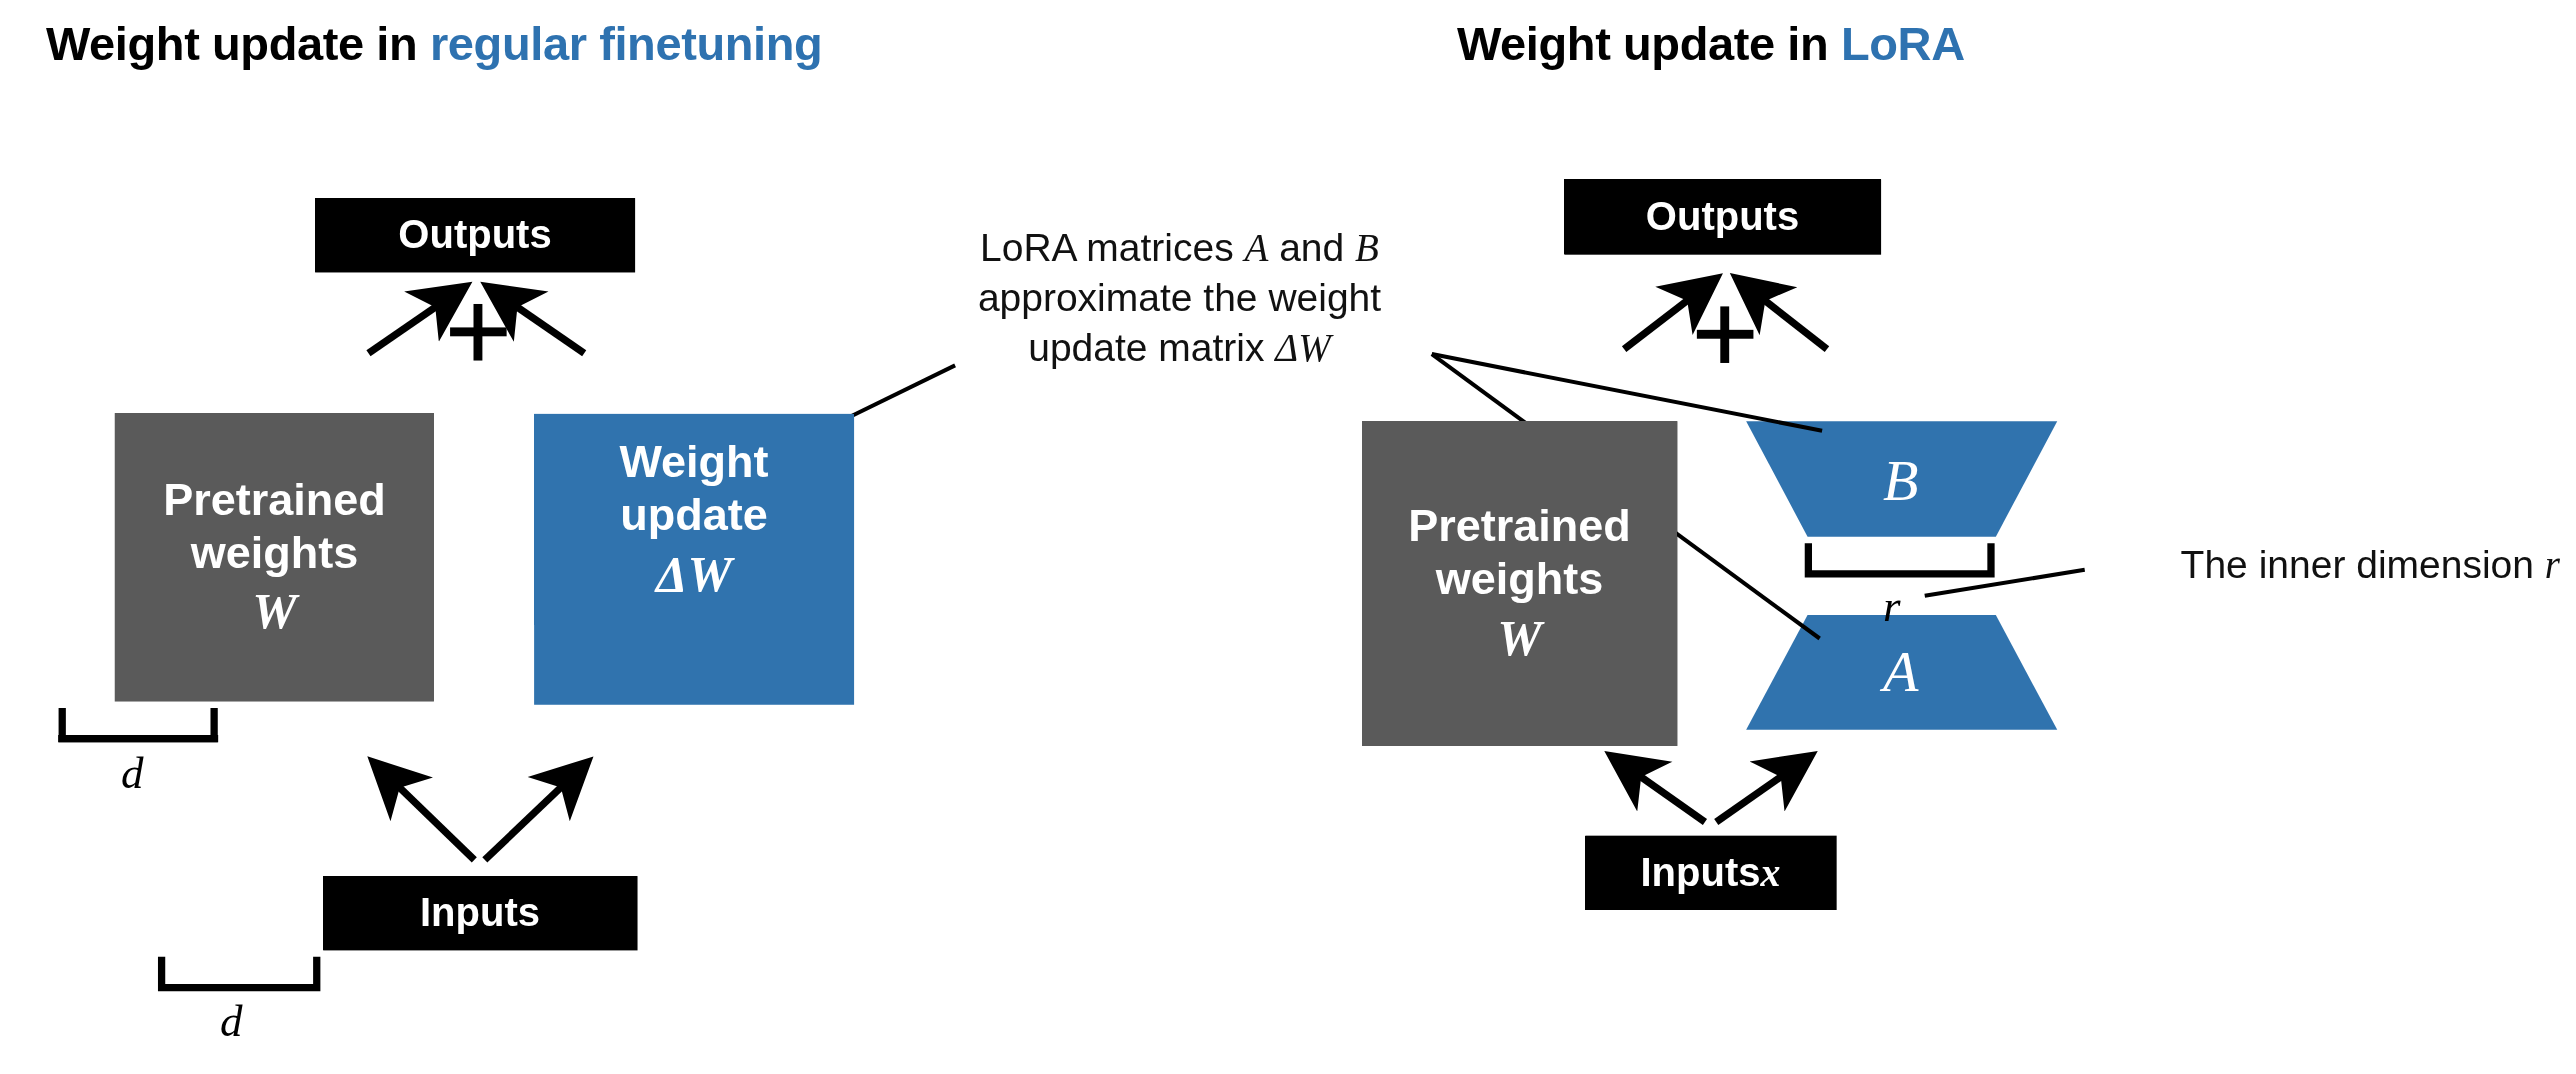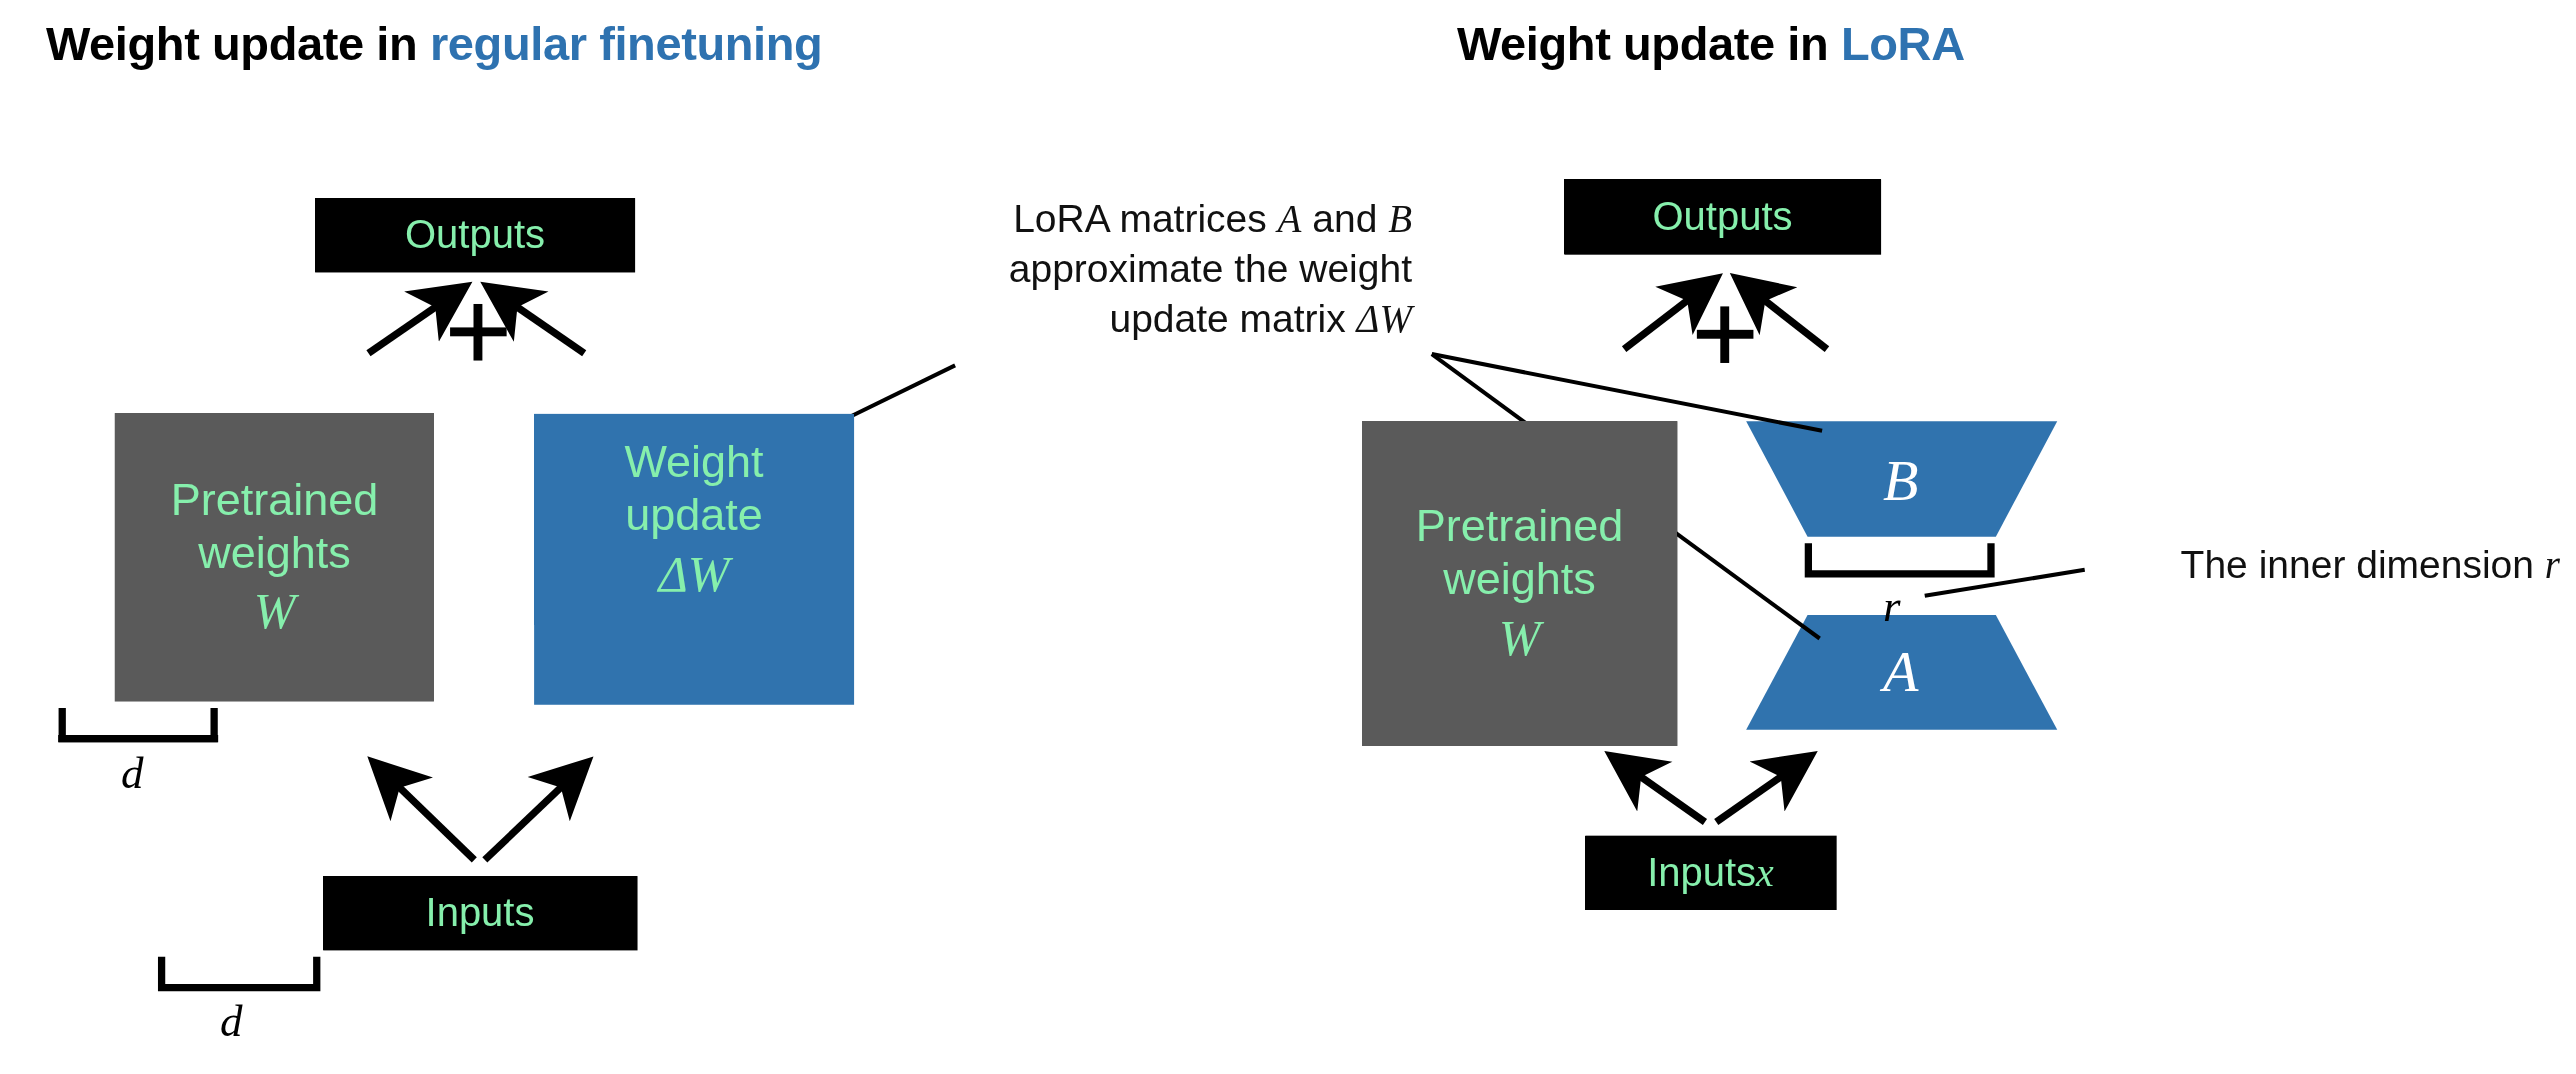--- a/index.html
+++ b/index.html
@@ -2,26 +2,26 @@
 <html style="font-size:13px"><head>
 <meta charset="utf-8">
 <style>
   html,body{margin:0;padding:0;background:#ffffff;}
   body{width:2576px;height:1075px;overflow:hidden;font-family:"Liberation Sans",sans-serif;}
   #stage{position:relative;width:2576px;height:1075px;background:#fff;}
   .title{position:absolute;font-weight:bold;font-size:47px;letter-spacing:-0.4px;color:#000;white-space:nowrap;}
   .title .accent{color:#2E72B0;}
   svg.diagram{position:absolute;left:0;top:0;width:2576px;height:1075px;}
   .boxlabel{position:absolute;display:flex;align-items:center;justify-content:center;
-            text-align:center;color:#86efac;line-height:1.18;white-space:pre-line;}
+            text-align:center;color:#ffffff;line-height:1.18;white-space:pre-line;font-weight:bold;}
   .black-box{background:#000;font-size:40px;}
   .gray-box{background:#5A5A5A;font-size:45px;}
   .mathserif{font-family:"Liberation Serif",serif;font-style:italic;}
   .annot{position:absolute;font-size:39px;color:#111;line-height:1.28;}
-  .annot.center{text-align:right;}
+  .annot.center{text-align:center;margin-top:29px;}
   .annot.right{text-align:right;}
   .dimlabel{position:absolute;font-family:"Liberation Serif",serif;font-style:italic;font-size:45px;color:#000;}
   .trap-letter{position:absolute;font-family:"Liberation Serif",serif;font-style:italic;
                font-size:58px;color:#fff;}
 </style>
 </head>
 <body>
 
 <div id="stage">
 

